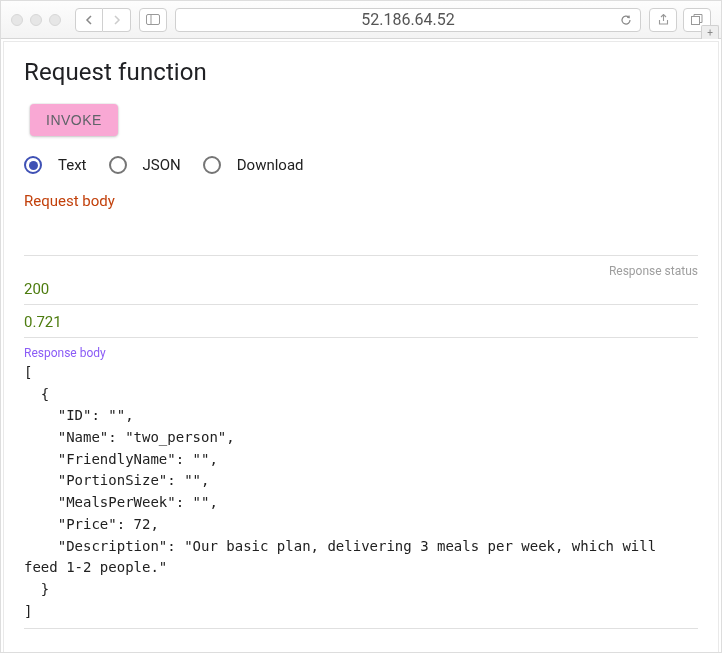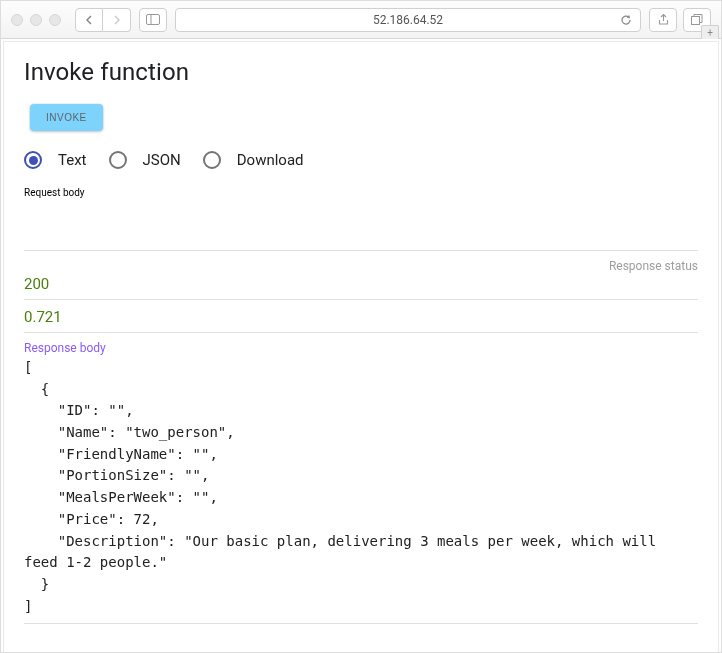--- a/index.html
+++ b/index.html
@@ -39,21 +39,21 @@
   .addr-bar {
     flex: 1;
     height: 24px;
     border: 1px solid #d0d0d0;
     border-radius: 4px;
     background: #fff;
     display: flex;
     align-items: center;
     justify-content: center;
     position: relative;
-    font-size: 12px;
+    font-size: 16px;
     color: #555;
   }
   .refresh-icon { position: absolute; right: 8px; color: #888; }
   .right-tools { display:flex; gap:6px; }
   .plus-tab { position:absolute; right:2px; bottom:-1px; width:18px; height:14px; background:#eee; border:1px solid #d0d0d0; border-bottom:none; display:flex; align-items:center; justify-content:center; font-size:10px; color:#888; border-radius:2px 2px 0 0;}
   
   .page {
     padding: 12px 20px 20px 20px;
     height: calc(100% - 38px);
     overflow: auto;
@@ -63,24 +63,24 @@
   h1.page-title {
     font-size: 24px;
     font-weight: 400;
     margin: 4px 0 18px 0;
     color: #202124;
     letter-spacing: 0.1px;
   }
   .invoke-btn {
     display: inline-block;
     padding: 8px 16px;
-    font-size: 10px;
+    font-size: 14px;
     font-weight: 500;
     color: #5f6368;
-    background: #7dd3fc;
+    background: #f9a8d4;
     border: none;
     border-radius: 4px;
     box-shadow: 0 1px 3px rgba(0,0,0,0.2), 0 0 0 1px rgba(0,0,0,0.04);
     letter-spacing: 0.5px;
     margin-left: 6px;
   }
   .radio-row {
     display: flex;
     gap: 22px;
     margin: 20px 0 12px 0;
@@ -91,22 +91,22 @@
     width: 18px; height: 18px; border-radius:50%;
     border: 2px solid #757575;
     display:flex; align-items:center; justify-content:center;
   }
   .radio-outer.selected { border-color:#3f51b5; }
   .radio-inner { width:9px; height:9px; border-radius:50%; background:#3f51b5; }
   
   .request-body-area {
     min-height: 70px;
     padding: 6px 0 30px 0;
-    color: #000000;
-    font-size: 10px;
+    color: #c2410c;
+    font-size: 15px;
     border-bottom: 1px solid #e0e0e0;
   }
   .field {
     border-bottom: 1px solid #e0e0e0;
     padding: 8px 0 6px 0;
   }
   .field-label {
     font-size: 12px;
     color: #9e9e9e;
     margin-bottom: 2px;
@@ -180,21 +180,21 @@
       <svg width="12" height="11" viewBox="0 0 12 11">
           <rect x="0.5" y="2.5" width="8" height="8" stroke="#999" fill="none"></rect>
           <path d="M3 2.5 v-2 h8 v8 h-2.5" stroke="#999" fill="none"></path>
         </svg>
     </div>
   </div>
   <div class="plus-tab">+</div>
 </div>
 
 <div class="page">
-  <h1 class="page-title">Invoke function</h1>
+  <h1 class="page-title">Request function</h1>
 
   <button class="invoke-btn">INVOKE</button>
 
   <div class="radio-row">
     <div class="radio-item">
       <span class="radio-outer selected">
           <span class="radio-inner"></span>
         </span>
       <span>Text</span>
     </div>

